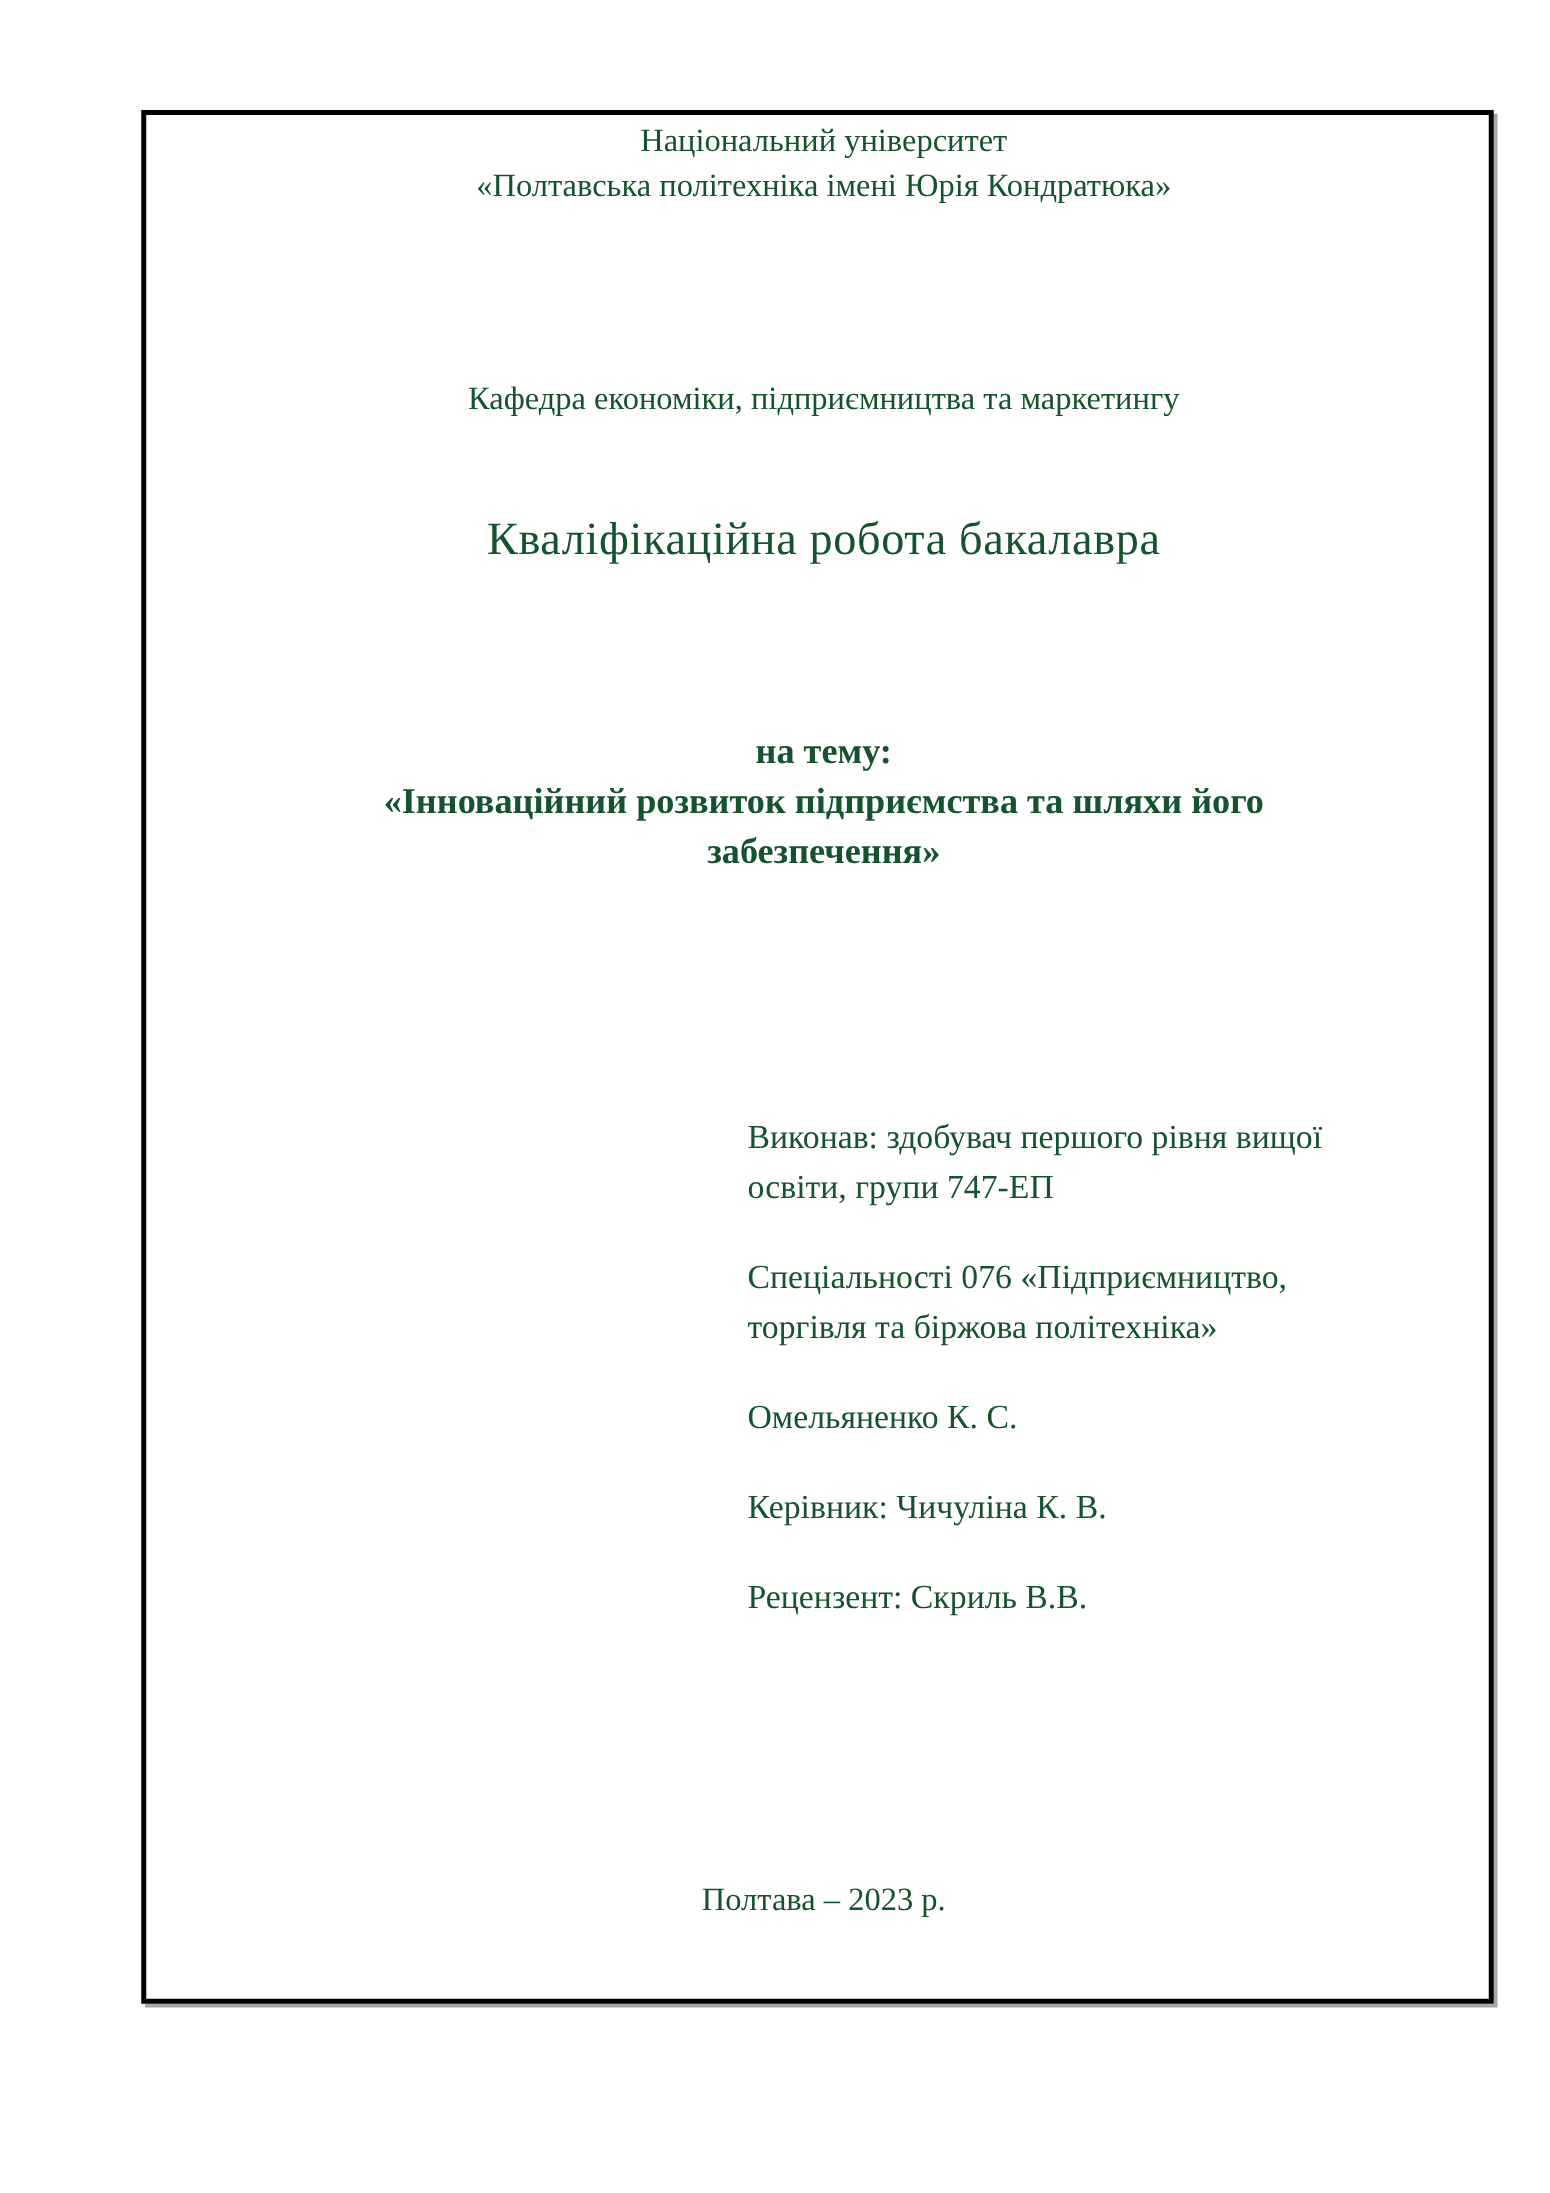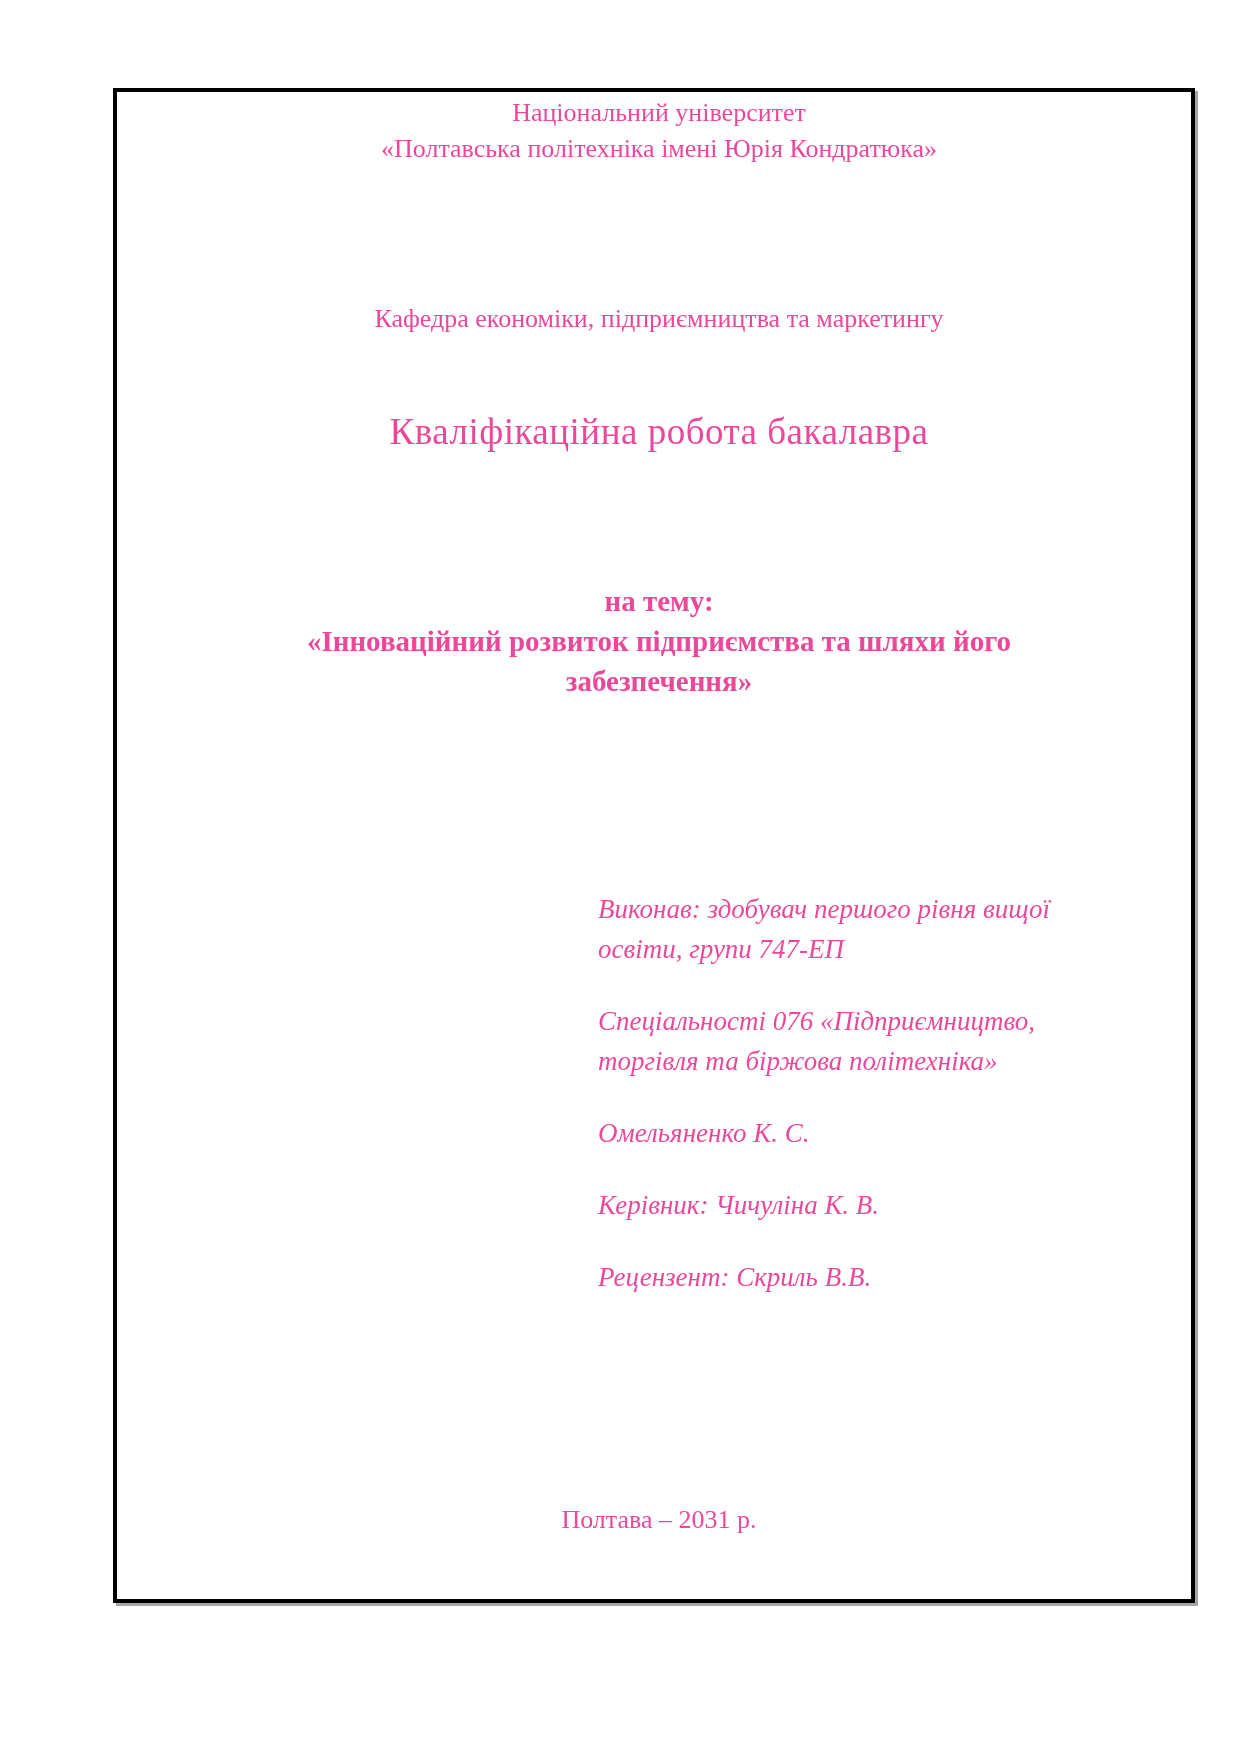--- a/index.html
+++ b/index.html
@@ -5,21 +5,21 @@
   html, body {
     margin: 0;
     padding: 0;
     background: #ffffff;
   }
   .sheet {
     position: relative;
     width: 1240px;
     height: 1754px;
     background: #ffffff;
-    color: #ec4899;
+    color: #14532d;
     font-family: "Liberation Serif", "DejaVu Serif", serif;
     overflow: hidden;
   }
   .frame {
     position: absolute;
     left: 113px;
     top: 88px;
     width: 1082px;
     height: 1515px;
     border: 4px solid #000000;
@@ -71,21 +71,20 @@
     position: absolute;
     left: 481px;
     top: 797px;
     width: 570px;
     font-size: 27px;
     line-height: 40px;
     text-align: left;
   }
   .credentials p {
     margin: 0 0 32px 0;
-    font-style: italic;
   }
   .credentials .line { display: block; white-space: nowrap; }
   .city-year {
     top: 1412px;
     font-size: 26px;
     line-height: 32px;
   }
 </style>
 </head>
 <body>
@@ -116,16 +115,16 @@
       </p>
       <p>
         <span class="line">Спеціальності 076 «Підприємництво,</span>
         <span class="line">торгівля та біржова політехніка»</span>
       </p>
       <p>Омельяненко К. С.</p>
       <p>Керівник: Чичуліна К. В.</p>
       <p>Рецензент: Скриль В.В.</p>
     </div>
 
-    <div class="block center city-year">Полтава – 2031 р.</div>
+    <div class="block center city-year">Полтава – 2023 р.</div>
 
   </div>
 </div>
 
 </body></html>

